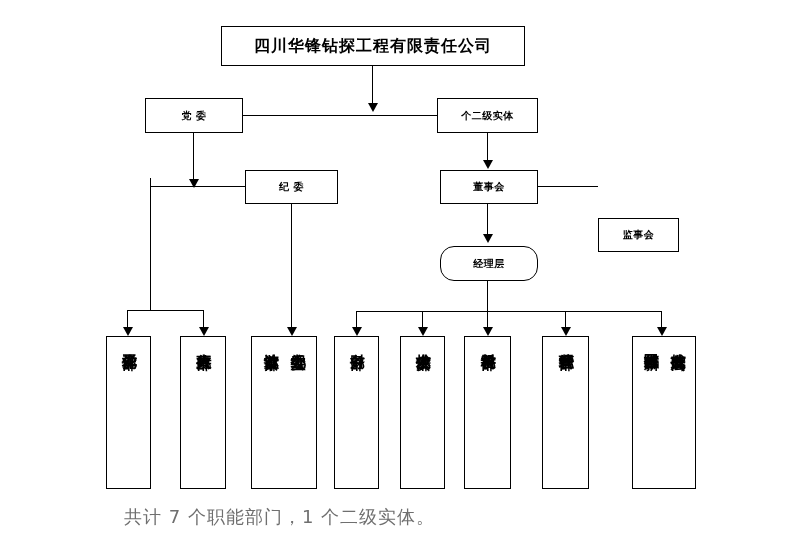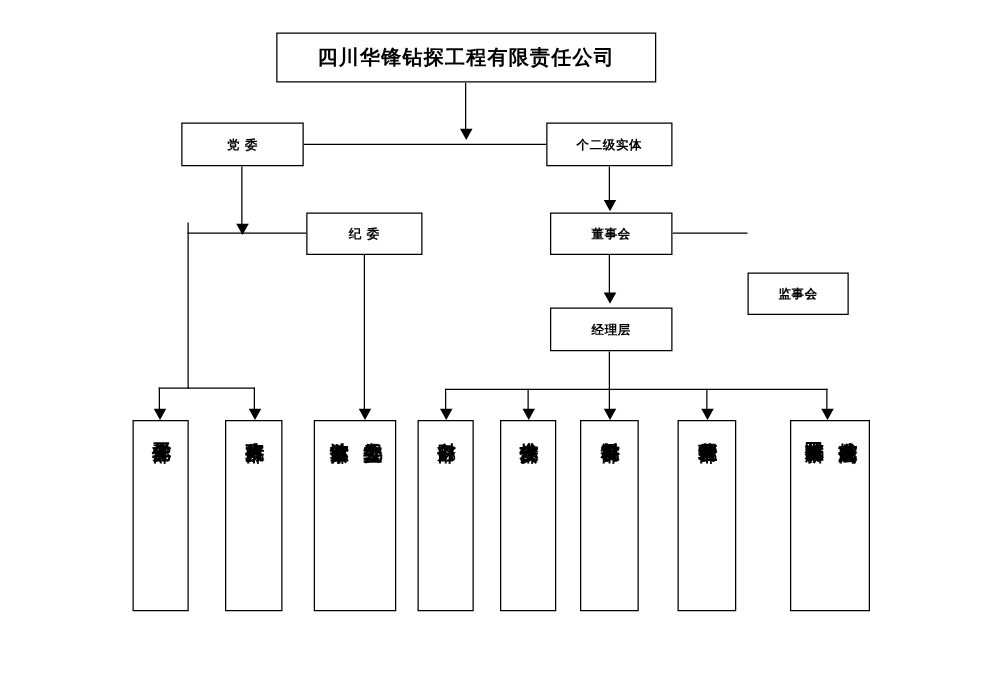--- a/index.html
+++ b/index.html
@@ -126,21 +126,21 @@
 
   <div class="box box-h" style="left:598px; top:170px; width:81px; height:34px;margin-top:48px;">
     <span>监事会</span>
   </div>
 
   <div class="ln lnv" style="left:487px; top:133px; width:1.4px; height:32px;"></div>
   <div class="arrow" style="left:483px; top:160px;"></div>
 
   <div class="ln lnh" style="left:538px; top:186px; width:60px;"></div>
 
-  <div class="box box-h" style="left:440px; top:246px; width:98px; height:35px;">
+  <div class="box box-h" style="left:440px; top:246px; width:98px; height:35px;border-radius:14px;">
     <span>经理层</span>
   </div>
 
   <div class="ln lnv" style="left:487px; top:204px; width:1.4px; height:33px;"></div>
   <div class="arrow" style="left:483px; top:234px;"></div>
 
   <div class="ln lnv" style="left:487px; top:281px; width:1.4px; height:31px;"></div>
 
   <div class="ln lnv" style="left:291px; top:204px; width:1.4px; height:128px;"></div>
   <div class="arrow" style="left:287px; top:327px;"></div>
@@ -195,14 +195,15 @@
 
   <div class="vbox" style="left:542px; top:336px; width:47px; height:153px;">
     <span class="vcol">经营管理部</span>
   </div>
 
   <div class="vbox" style="left:632px; top:336px; width:64px; height:153px;">
     <span class="vcol">都佳新术限司</span>
     <span class="vcol">成宏高技有公</span>
   </div>
 
+  <div class="caption" style="left:124px; top:505px;">共计 7 个职能部门，1 个二级实体。</div>
 
 </div>
 
 </body></html>

